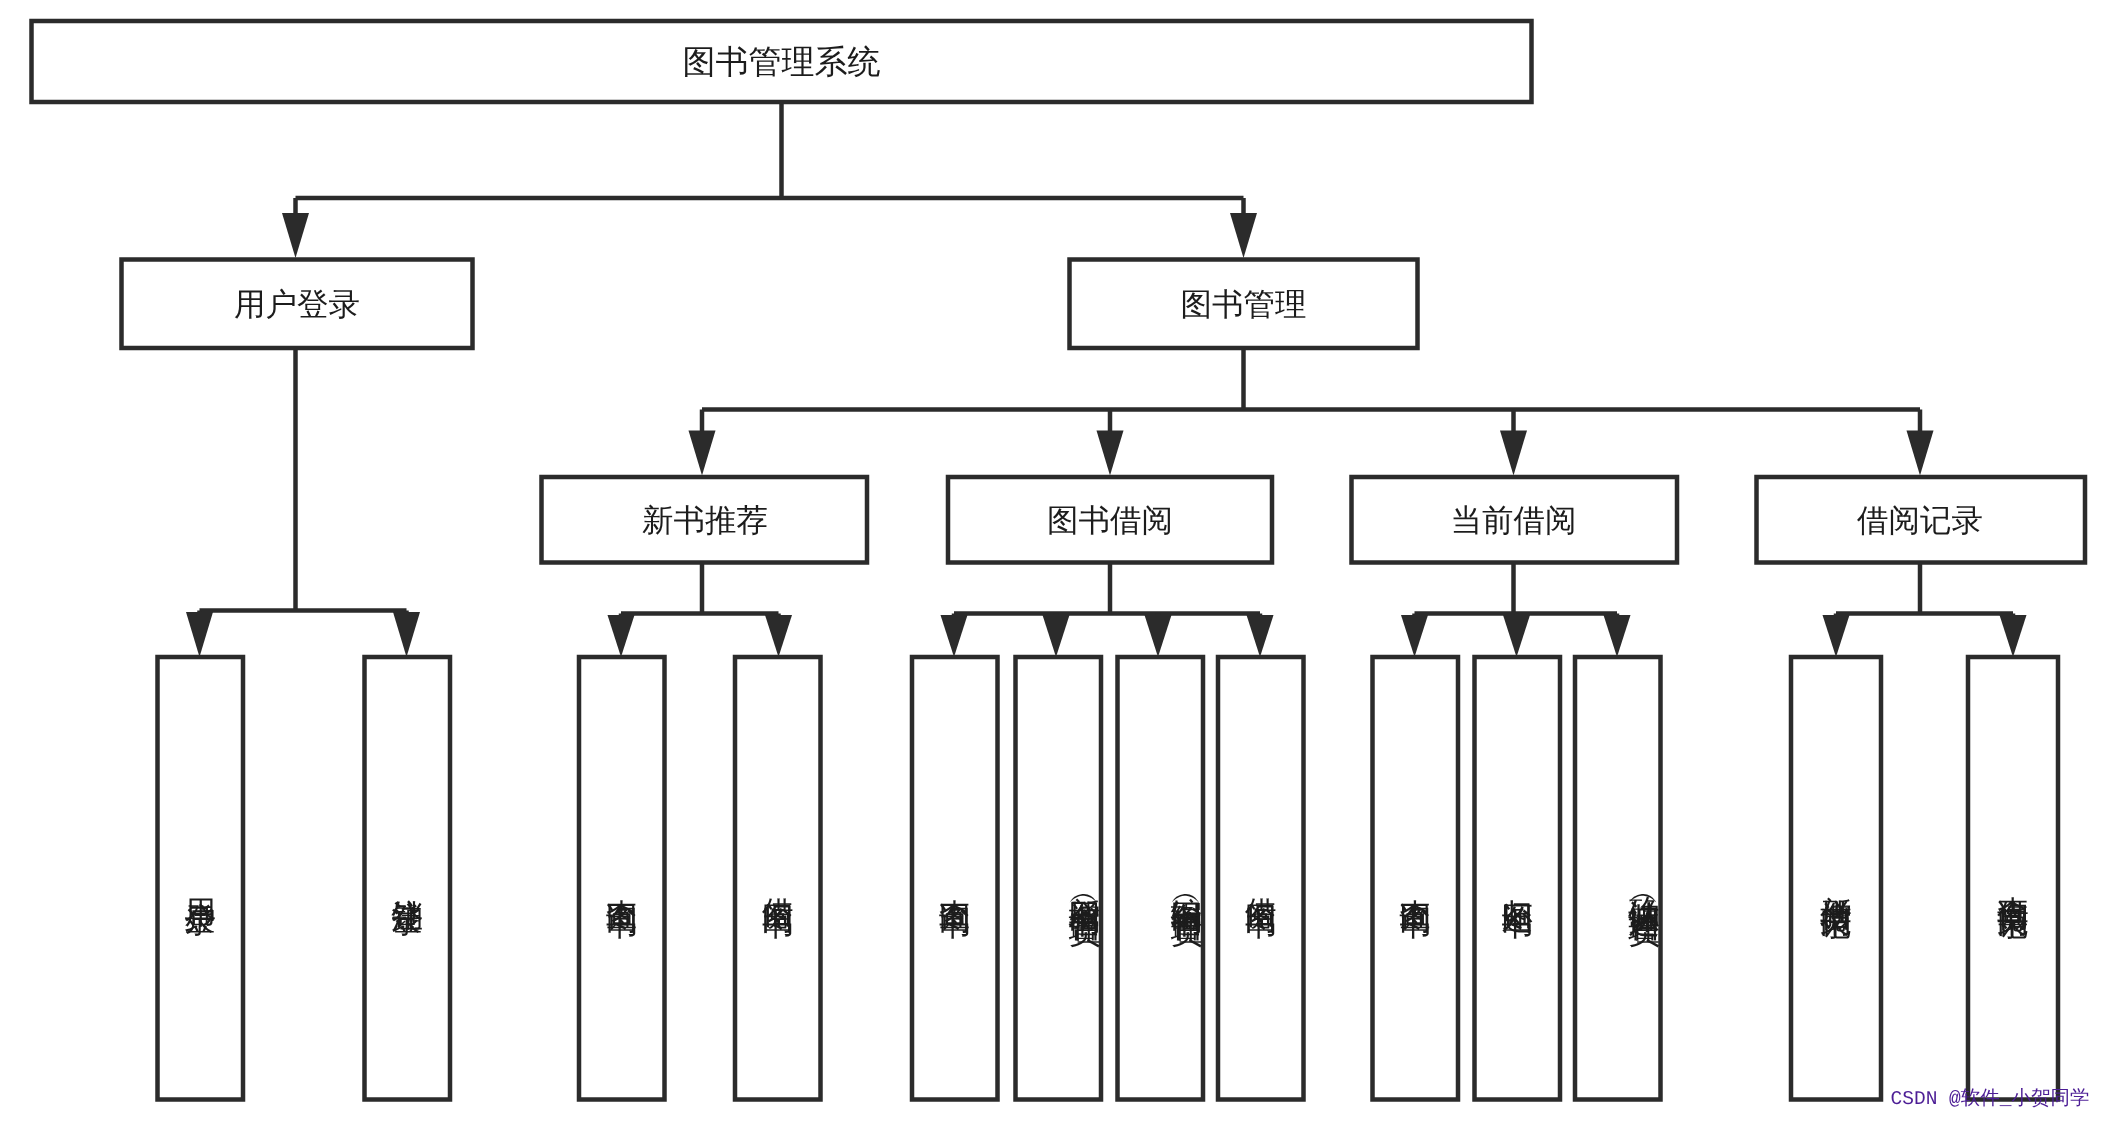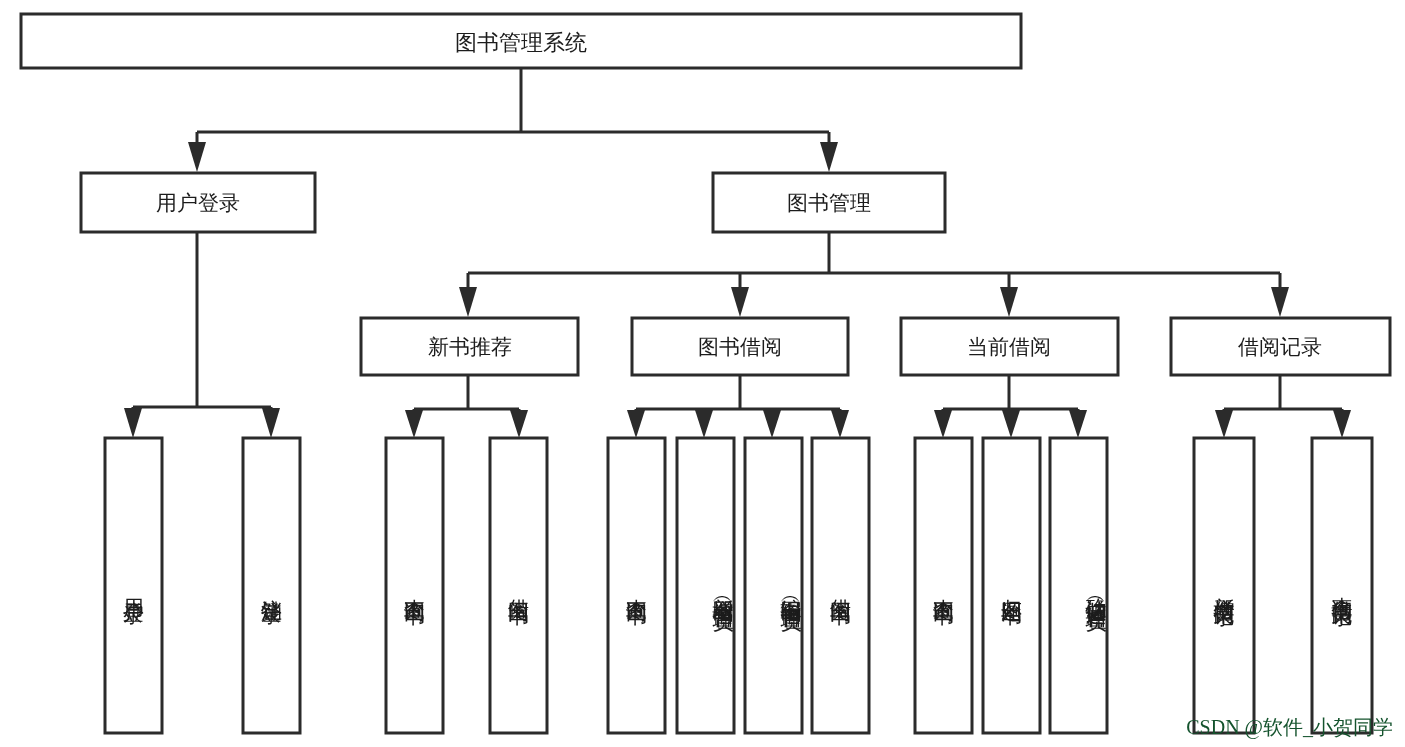--- a/index.html
+++ b/index.html
@@ -64,23 +64,23 @@
     color: #1c1c1c;
     letter-spacing: 2px;
     white-space: nowrap;
     text-align: center;
     pointer-events: none;
   }
   #watermark {
     position: absolute;
     right: 12px;
     bottom: 6px;
-    font-family: Liberation Serif, serif;
-    font-size: 20px;
-    color: #14532d;
+    font-family: Liberation Mono, monospace;
+    font-size: 13px;
+    color: #4c1d95;
     white-space: nowrap;
     user-select: none;
   }
 </style>
 </head>
 <body>
 
 <div id="diagram-root">
 
   <svg id="flow" viewBox="0 0 1405 747">

